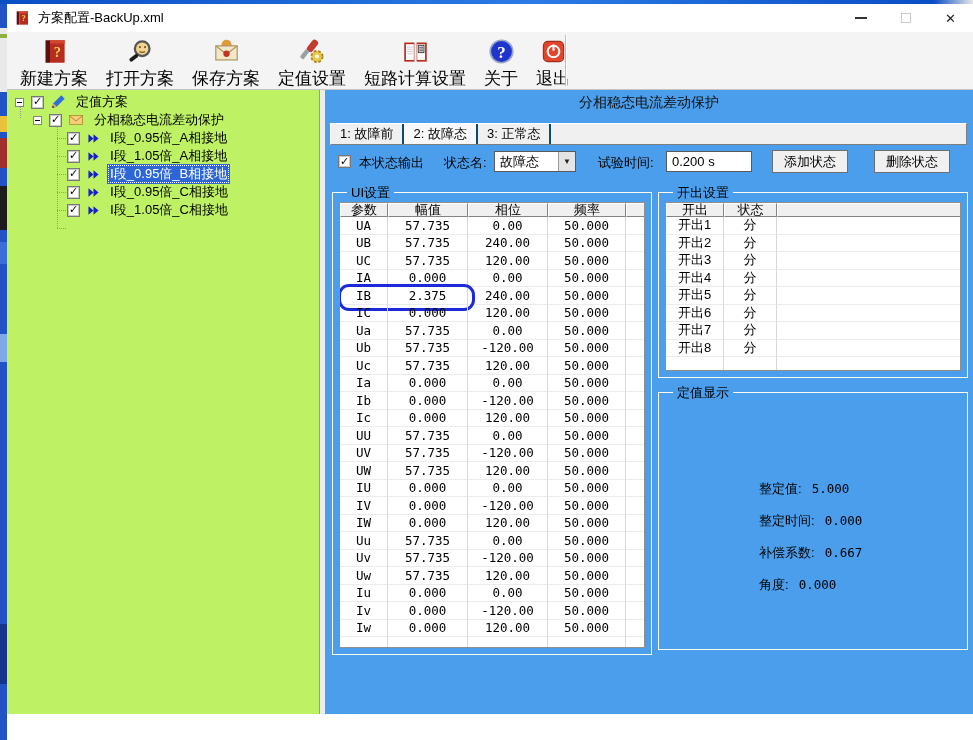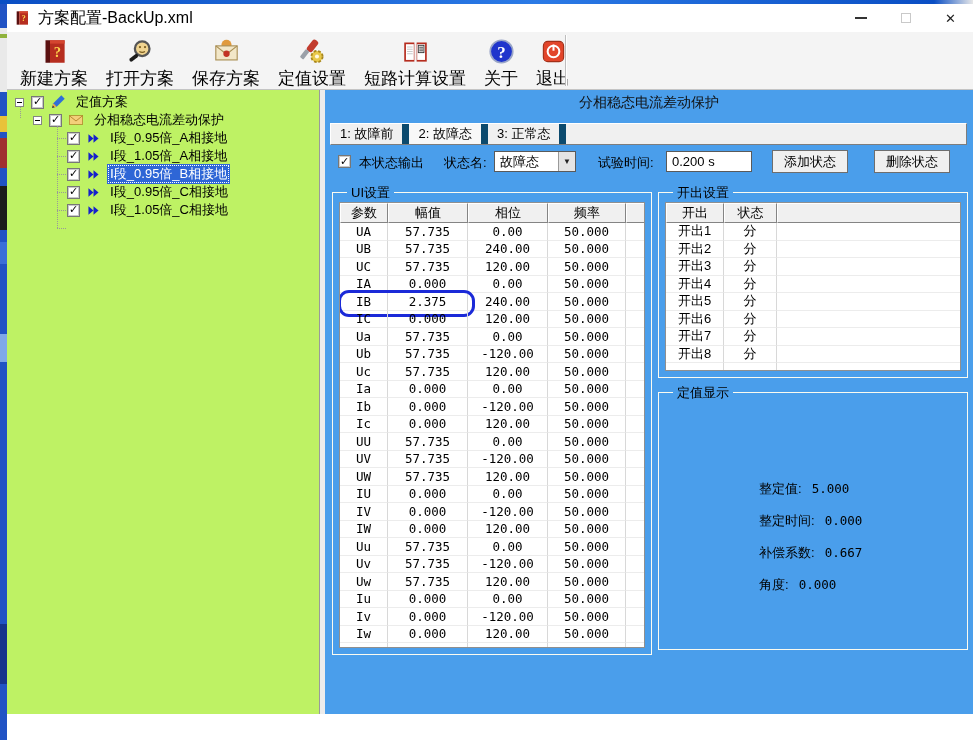--- a/index.html
+++ b/index.html
@@ -9,21 +9,21 @@
   
   .accent-bar{position:absolute;left:0;top:0;width:973px;height:4px;
     background:linear-gradient(90deg,#0a4ec4,#2b7ae6 55%,#0a4ec4 96%,#e8e8e8);}
   
   .left-strip{position:absolute;left:0;top:4px;width:7px;height:736px;background:#2153c4;overflow:hidden;}
   .left-strip .frag{position:absolute;left:0;width:7px;}
   
   .titlebar{position:absolute;left:7px;top:4px;width:966px;height:28px;background:#fff;
     display:flex;align-items:center;}
   .app-icon{width:16px;height:16px;margin-left:7px;}
-  .win-title{margin-left:8px;font-size:16px;}
+  .win-title{margin-left:8px;font-size:13px;}
   .win-controls{margin-left:auto;display:flex;height:100%;}
   .win-btn{width:45px;height:100%;display:flex;align-items:center;justify-content:center;cursor:default;}
   .glyph-min{width:12px;height:2px;background:#333;}
   .glyph-max{width:10px;height:10px;border:1px solid #c9c9c9;background:#fff;}
   .glyph-close{font-size:13px;color:#222;line-height:1;}
   
   .toolbar{position:absolute;left:7px;top:32px;width:966px;height:58px;background:#f4f4f4;
     border-bottom:1px solid #c4c4c4;}
   .tb-buttons{position:absolute;left:4px;top:3px;height:52px;display:flex;align-items:flex-start;}
   .tb-btn{display:flex;flex-direction:column;align-items:center;padding:3px 9px 1px;cursor:default;}
@@ -51,21 +51,21 @@
   .connector{position:absolute;pointer-events:none;}
   .conn-v{border-left:1px dotted #999;width:0;}
   .conn-h{border-top:1px dotted #999;height:0;}
   
   .splitter{position:absolute;left:319px;top:90px;width:6px;height:624px;background:#ececec;border-left:1px solid #9a9a9a;}
   
   .main-panel{position:absolute;left:325px;top:90px;width:648px;height:624px;background:#4A9EEB;}
   .panel-header{position:absolute;left:0;top:4px;width:100%;text-align:center;font-size:14px;color:#101010;}
   .tab-strip{position:absolute;left:5px;top:33px;width:637px;height:22px;background:#f0f0f0;
     border:1px solid;border-color:#ffffff #7d7d7d #7d7d7d #ffffff;display:flex;}
-  .tab{padding:0 9px;line-height:19px;font-size:13px;border-right:7px solid #0c4a6e;cursor:default;}
+  .tab{padding:0 9px;line-height:19px;font-size:13px;border-right:2px solid #0c4a6e;cursor:default;}
   .tab.active{color:#000000;background:#f8f8f8;}
   
   .state-bar{position:absolute;left:5px;top:58px;width:640px;height:28px;font-size:13px;}
   .state-bar .lbl{position:absolute;top:6px;}
   .cb2{position:absolute;left:8px;top:7px;}
   .lbl-output{left:29px;}
   .lbl-statename{left:114px;}
   .select{position:absolute;left:164px;top:3px;width:82px;height:21px;background:#fff;
     border:1px solid #5a5a5a;display:flex;align-items:center;}
   .select .val{flex:1;padding-left:5px;font-size:13px;}
@@ -79,21 +79,21 @@
   .btn-add{left:442px;}
   .btn-del{left:544px;}
   
   .group{position:absolute;border:1px solid #fbfbf0;}
   .group .legend{position:absolute;top:-9px;left:14px;background:#4A9EEB;padding:0 4px;font-size:13px;color:#000;}
   .ui-group{left:7px;top:102px;width:320px;height:463px;}
   .output-group{left:333px;top:102px;width:310px;height:186px;}
   .value-group{left:333px;top:302px;width:310px;height:258px;}
   .table-wrap{position:absolute;left:6px;top:9px;right:6px;bottom:6px;background:#fff;
     border:1px solid #8f8f8f;overflow:hidden;}
-  .thead{display:flex;height:20px;background:#f0f0f0;}
+  .thead{display:flex;height:14px;background:#f0f0f0;}
   .th{border-top:1px solid #fff;border-left:1px solid #fff;border-right:1px solid #848484;
     border-bottom:1px solid #848484;font-size:13px;display:flex;align-items:center;justify-content:center;flex:none;}
   .th.fill,.td.fill{flex:1;border-right:none;}
   .tr{display:flex;height:17.5px;position:relative;}
   .td{border-right:1px solid #d8d8d8;border-bottom:1px solid #ececec;font-size:12.5px;
     font-family:"DejaVu Sans Mono","Liberation Mono",monospace;
     display:flex;align-items:center;justify-content:center;flex:none;}
   .td.cjk{font-family:"Liberation Sans","DejaVu Sans",sans-serif;font-size:13px;}
   .w-p{width:48px;} .w-a{width:80px;} .w-ph{width:80px;} .w-f{width:78px;}
   .w-o1{width:58px;} .w-o2{width:53px;}

